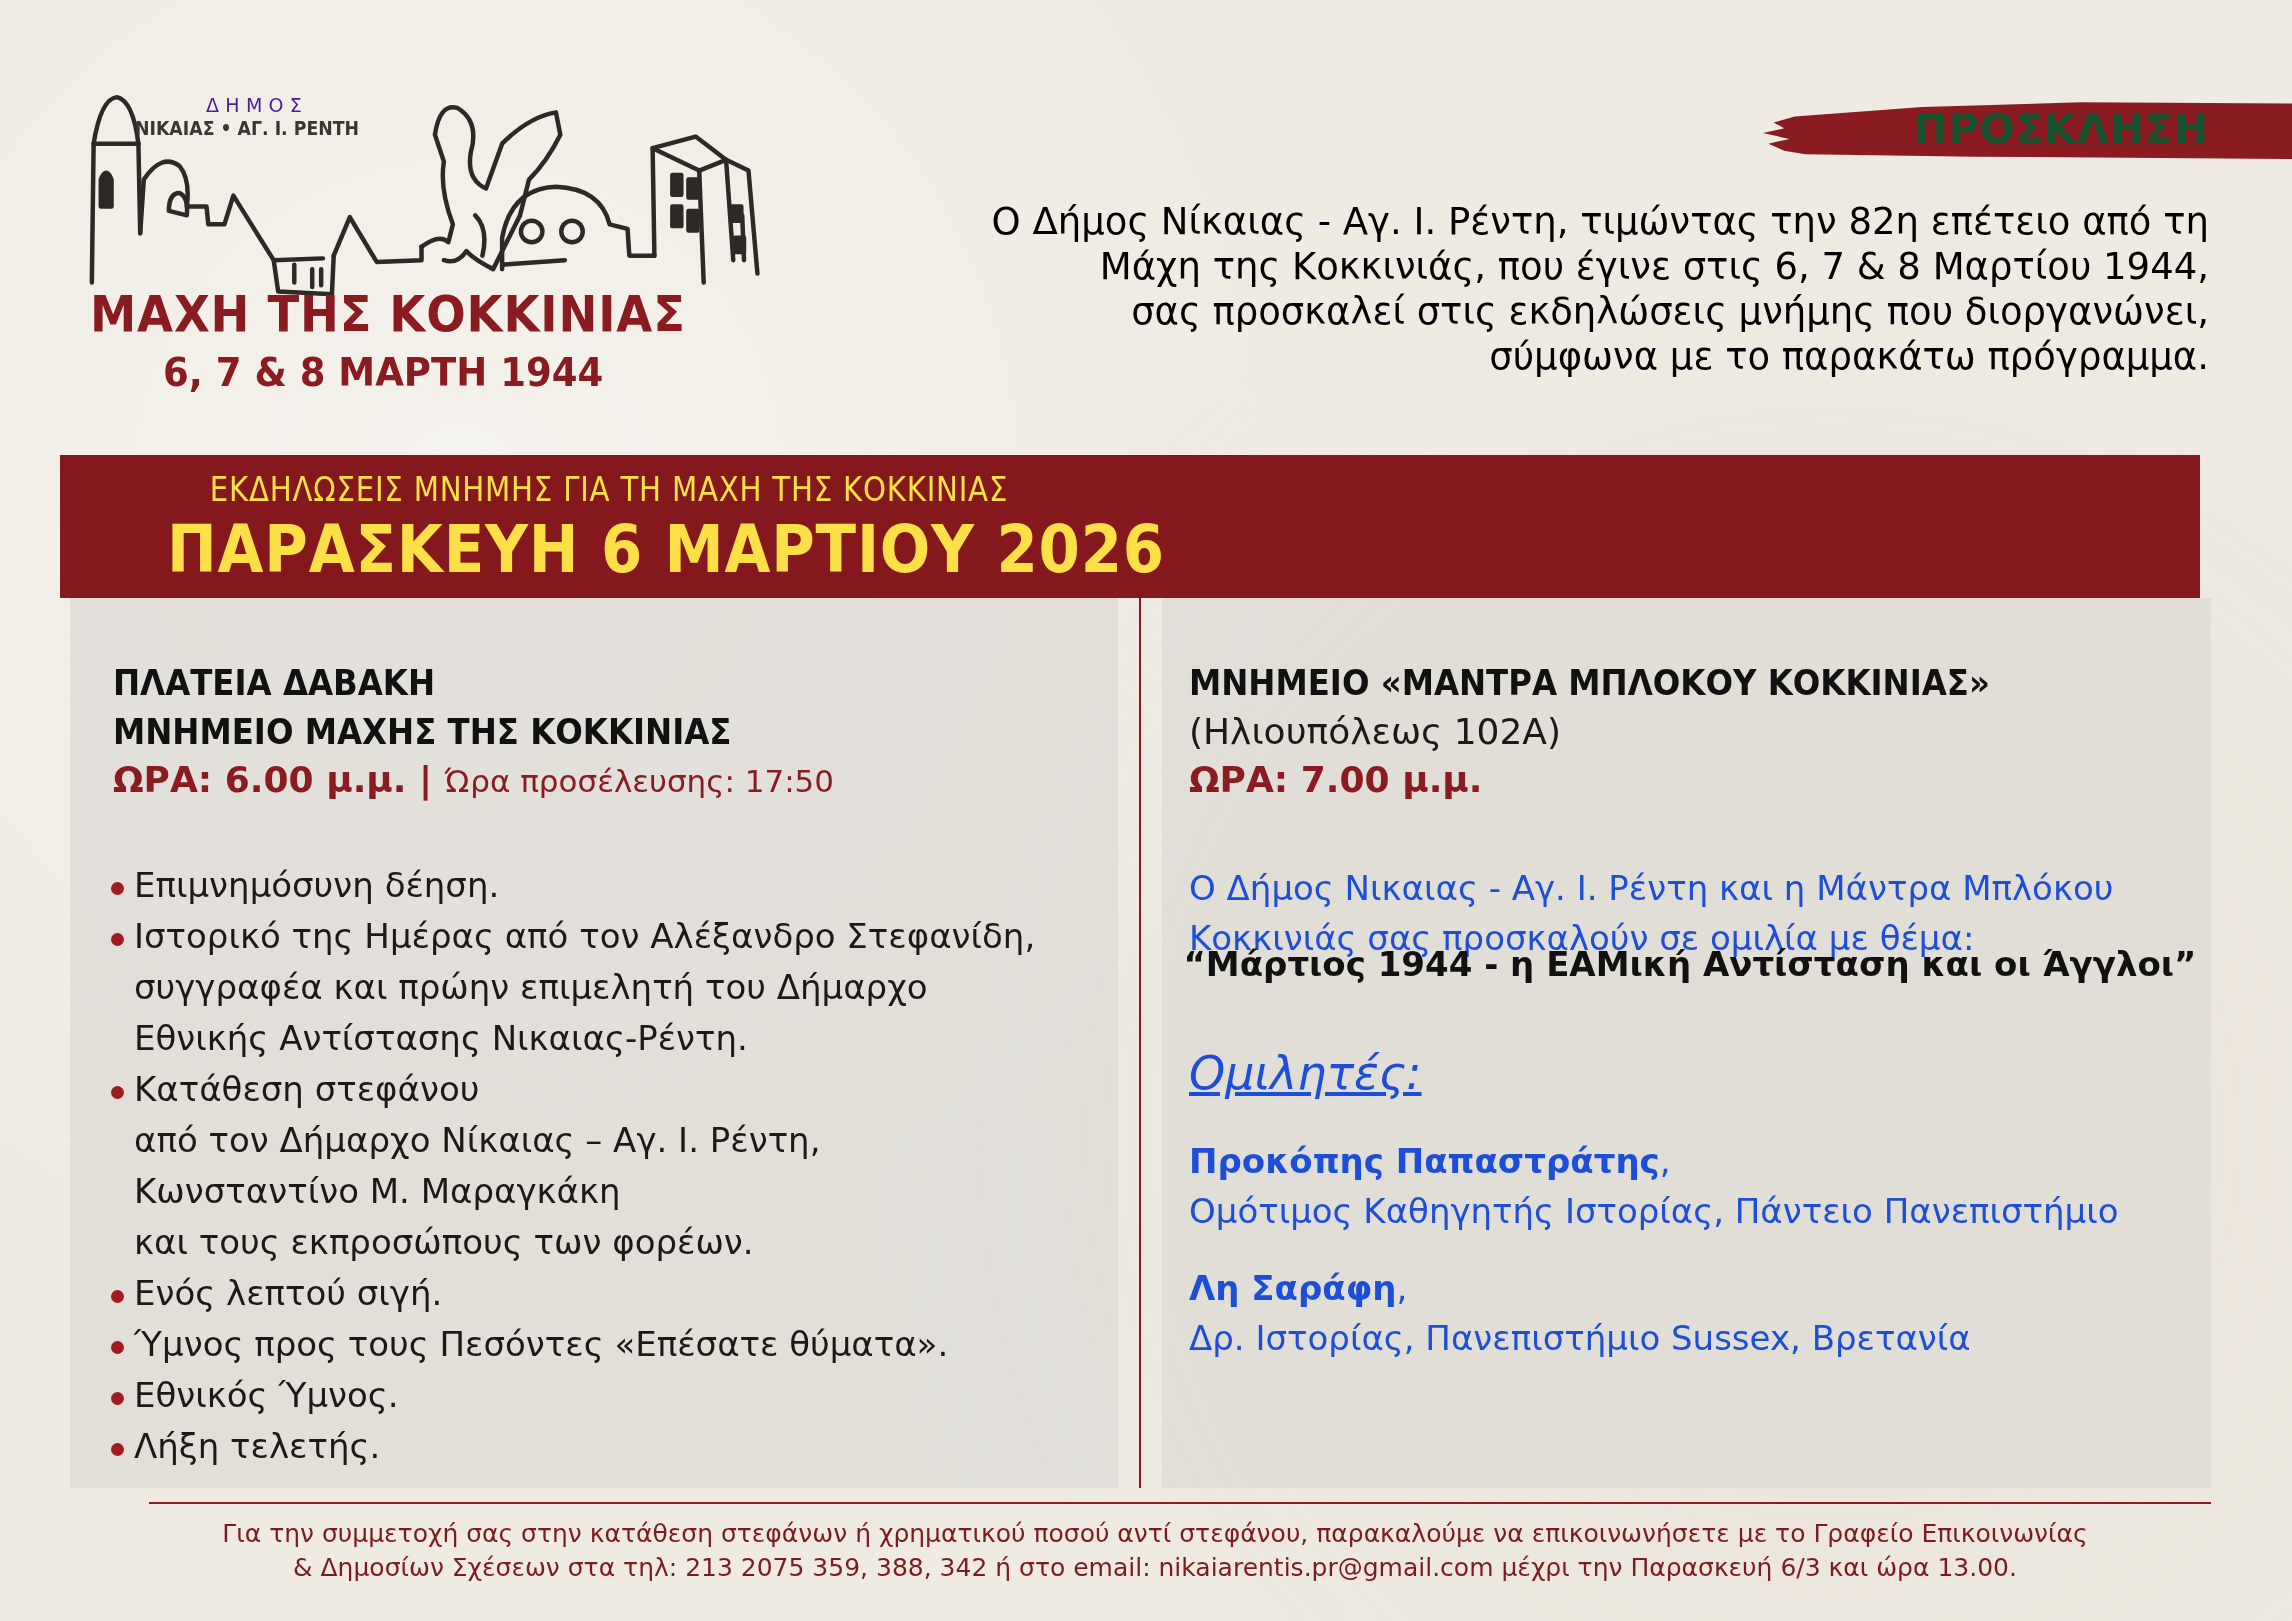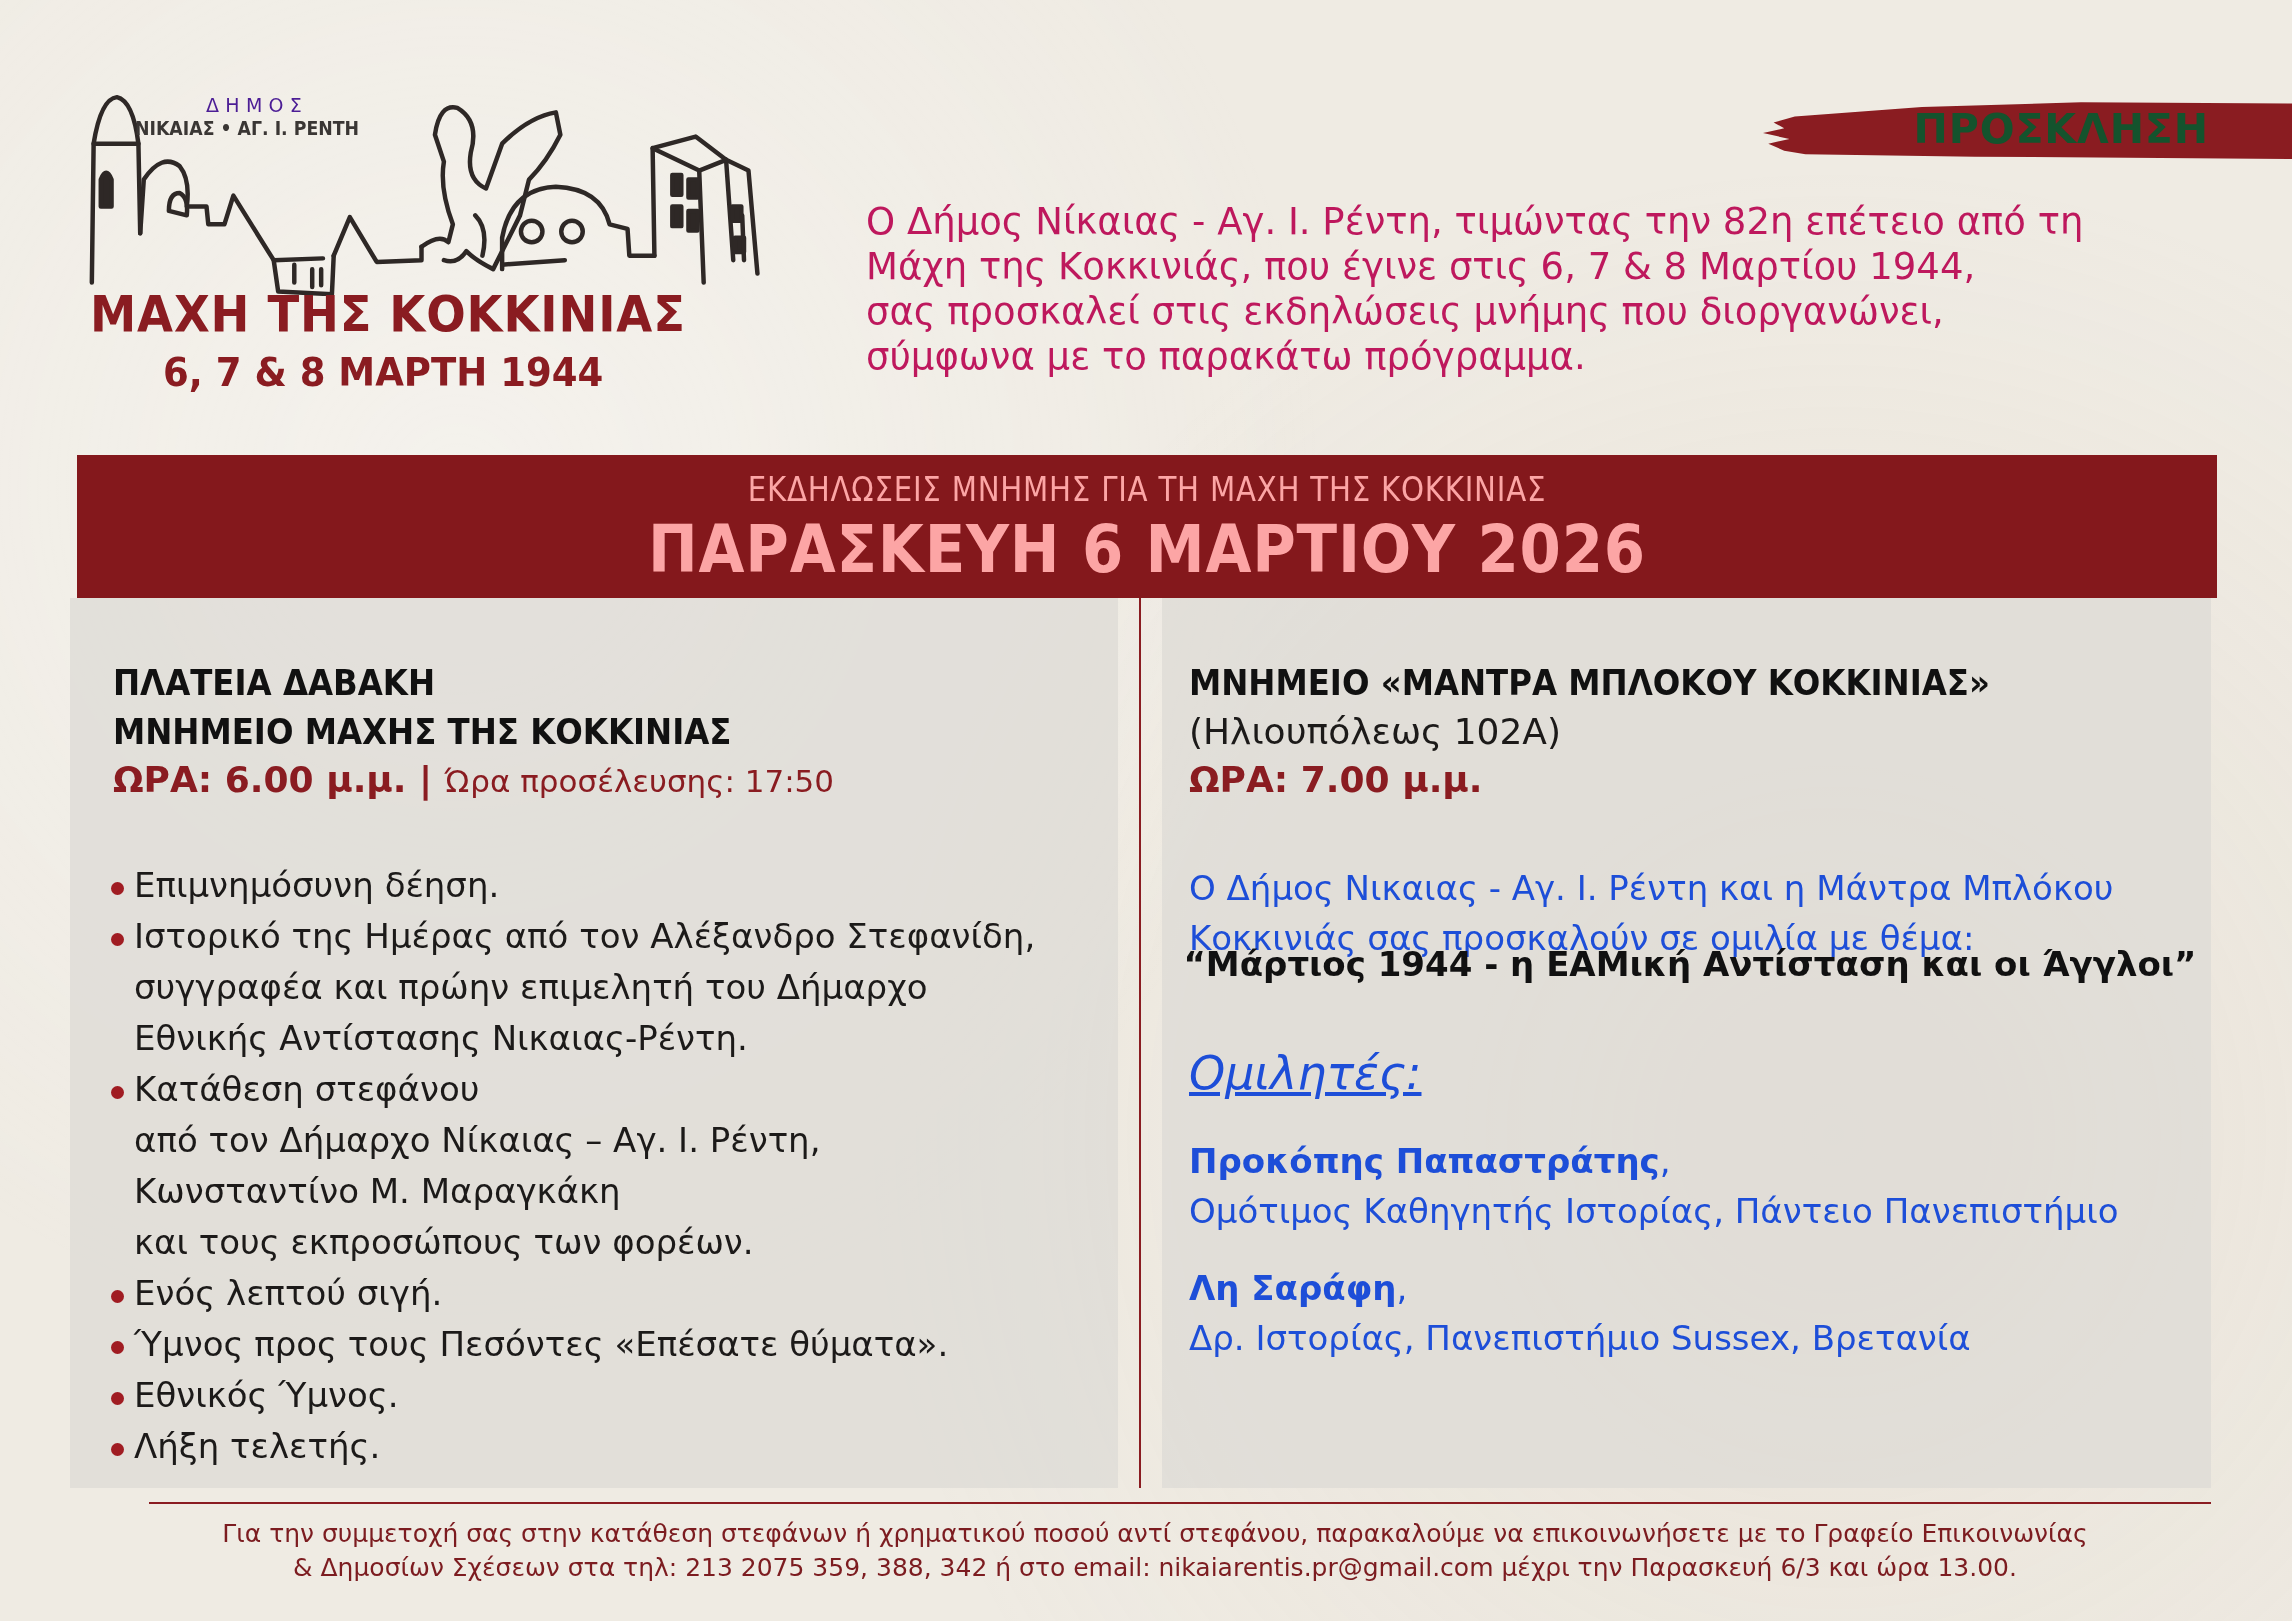--- a/index.html
+++ b/index.html
@@ -24,25 +24,25 @@
 
   
   .brush { left: 1763px; top: 100px; width: 530px; height: 59px; }
   .brush-bg {
     position: absolute; left: 0; top: 0; width: 100%; height: 100%;
     background: #8a1c21;
     clip-path: polygon(2% 38%, 6% 28%, 30% 12%, 60% 4%, 100% 6%, 100% 100%, 40% 96%, 8% 92%, 4% 86%, 1% 74%, 5% 66%, 0% 56%, 4% 48%);
   }
   .brush-label { position: absolute; right: 84px; top: 5.4px; font-size: 41px; font-weight: bold; color: #14532d; font-family: "DejaVu Sans", sans-serif; letter-spacing: 0.9px; }
 
-  .intro { right: 84px; top: 199px; width: 1343px; text-align: left; font-size: 37px; line-height: 45px; color: #be185d; font-family: "DejaVu Sans", sans-serif; }
+  .intro { right: 84px; top: 199px; width: 1343px; text-align: right; font-size: 37px; line-height: 45px; color: #000000; font-family: "DejaVu Sans", sans-serif; }
   .intro div { white-space: nowrap; }
 
   
-  .banner { left: 77px; top: 455px; width: 2140px; height: 143px; background: #84181c; text-align: center; color: #fca5a5; }
+  .banner { left: 60px; top: 455px; width: 2140px; height: 143px; background: #84181c; color: #fde047; }
   .banner-sub { position: absolute; left: 0; right: 0; top: 14.3px; font-size: 34px; letter-spacing: 0.9px; transform: scaleX(0.86); font-family: "DejaVu Sans", sans-serif; }
   .banner-title { position: absolute; left: 0; right: 0; top: 56px; font-size: 66px; font-weight: bold; letter-spacing: 0.9px; transform: scaleX(0.9); font-family: "DejaVu Sans", sans-serif; }
 
   
   .panel { top: 598px; height: 890px; background: rgba(222,219,214,0.78); }
   .panel-left { left: 70px; width: 1048px; }
   .panel-right { left: 1162px; width: 1049px; }
   .divider-v { left: 1139px; top: 598px; width: 1.8px; height: 890px; background: #8a1c21; }
 
   .p-head { font-size: 36px; font-weight: bold; color: #111; font-family: "DejaVu Sans", sans-serif; white-space: nowrap; transform: scaleX(0.9); transform-origin: left; }

